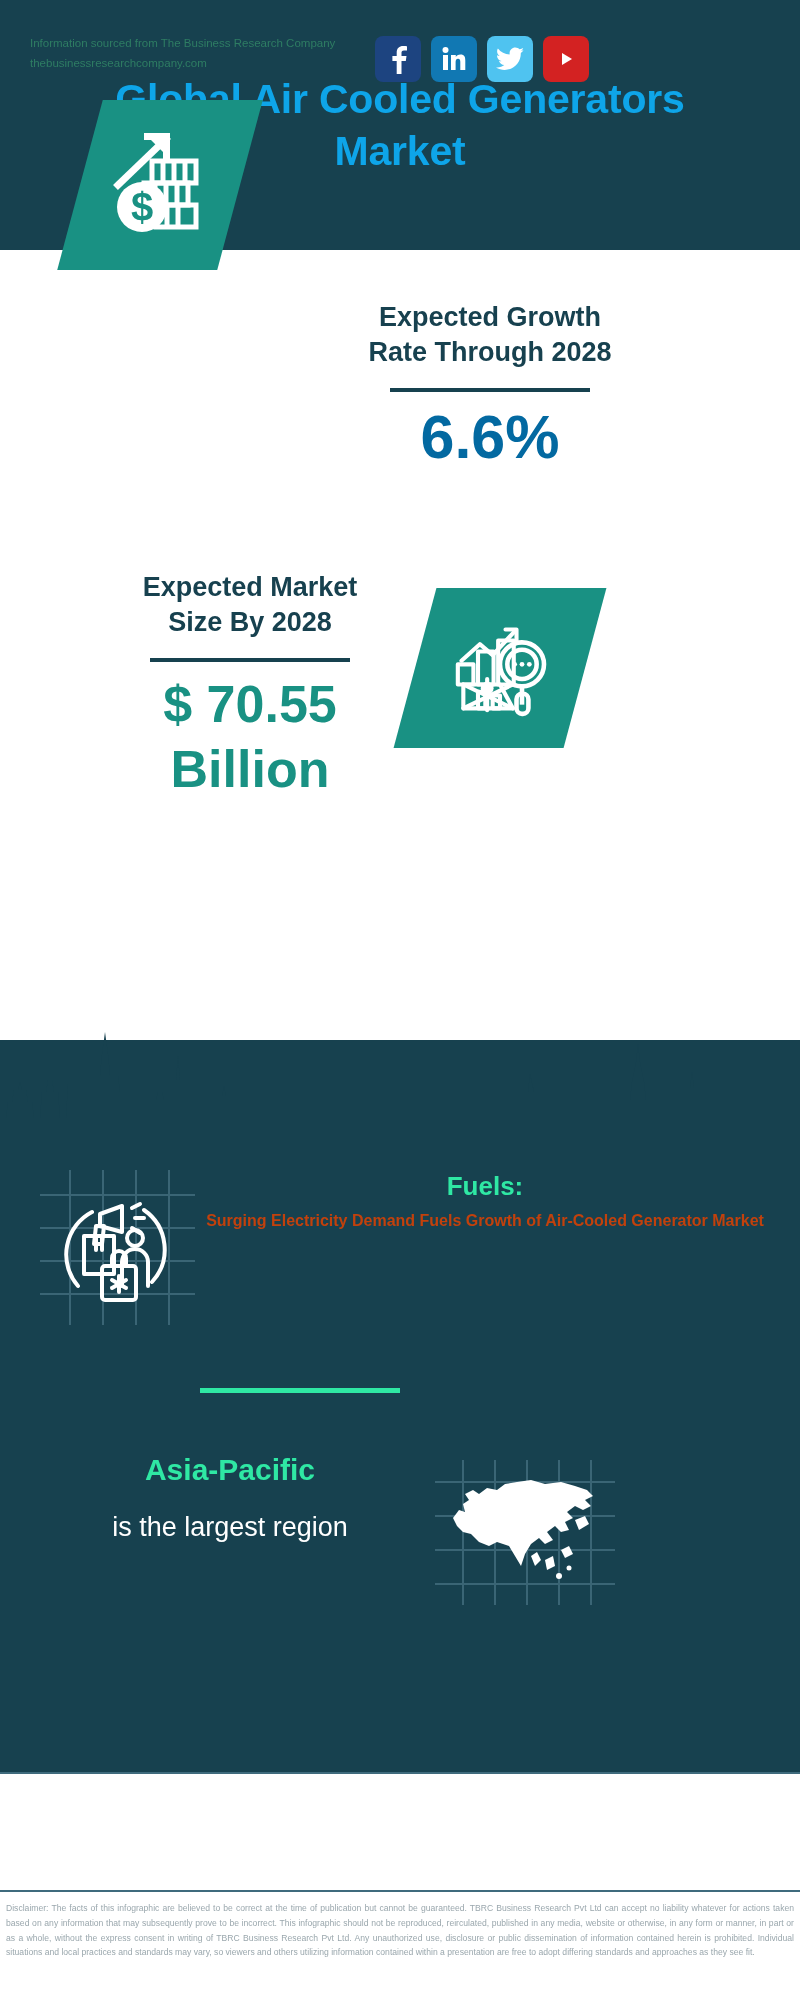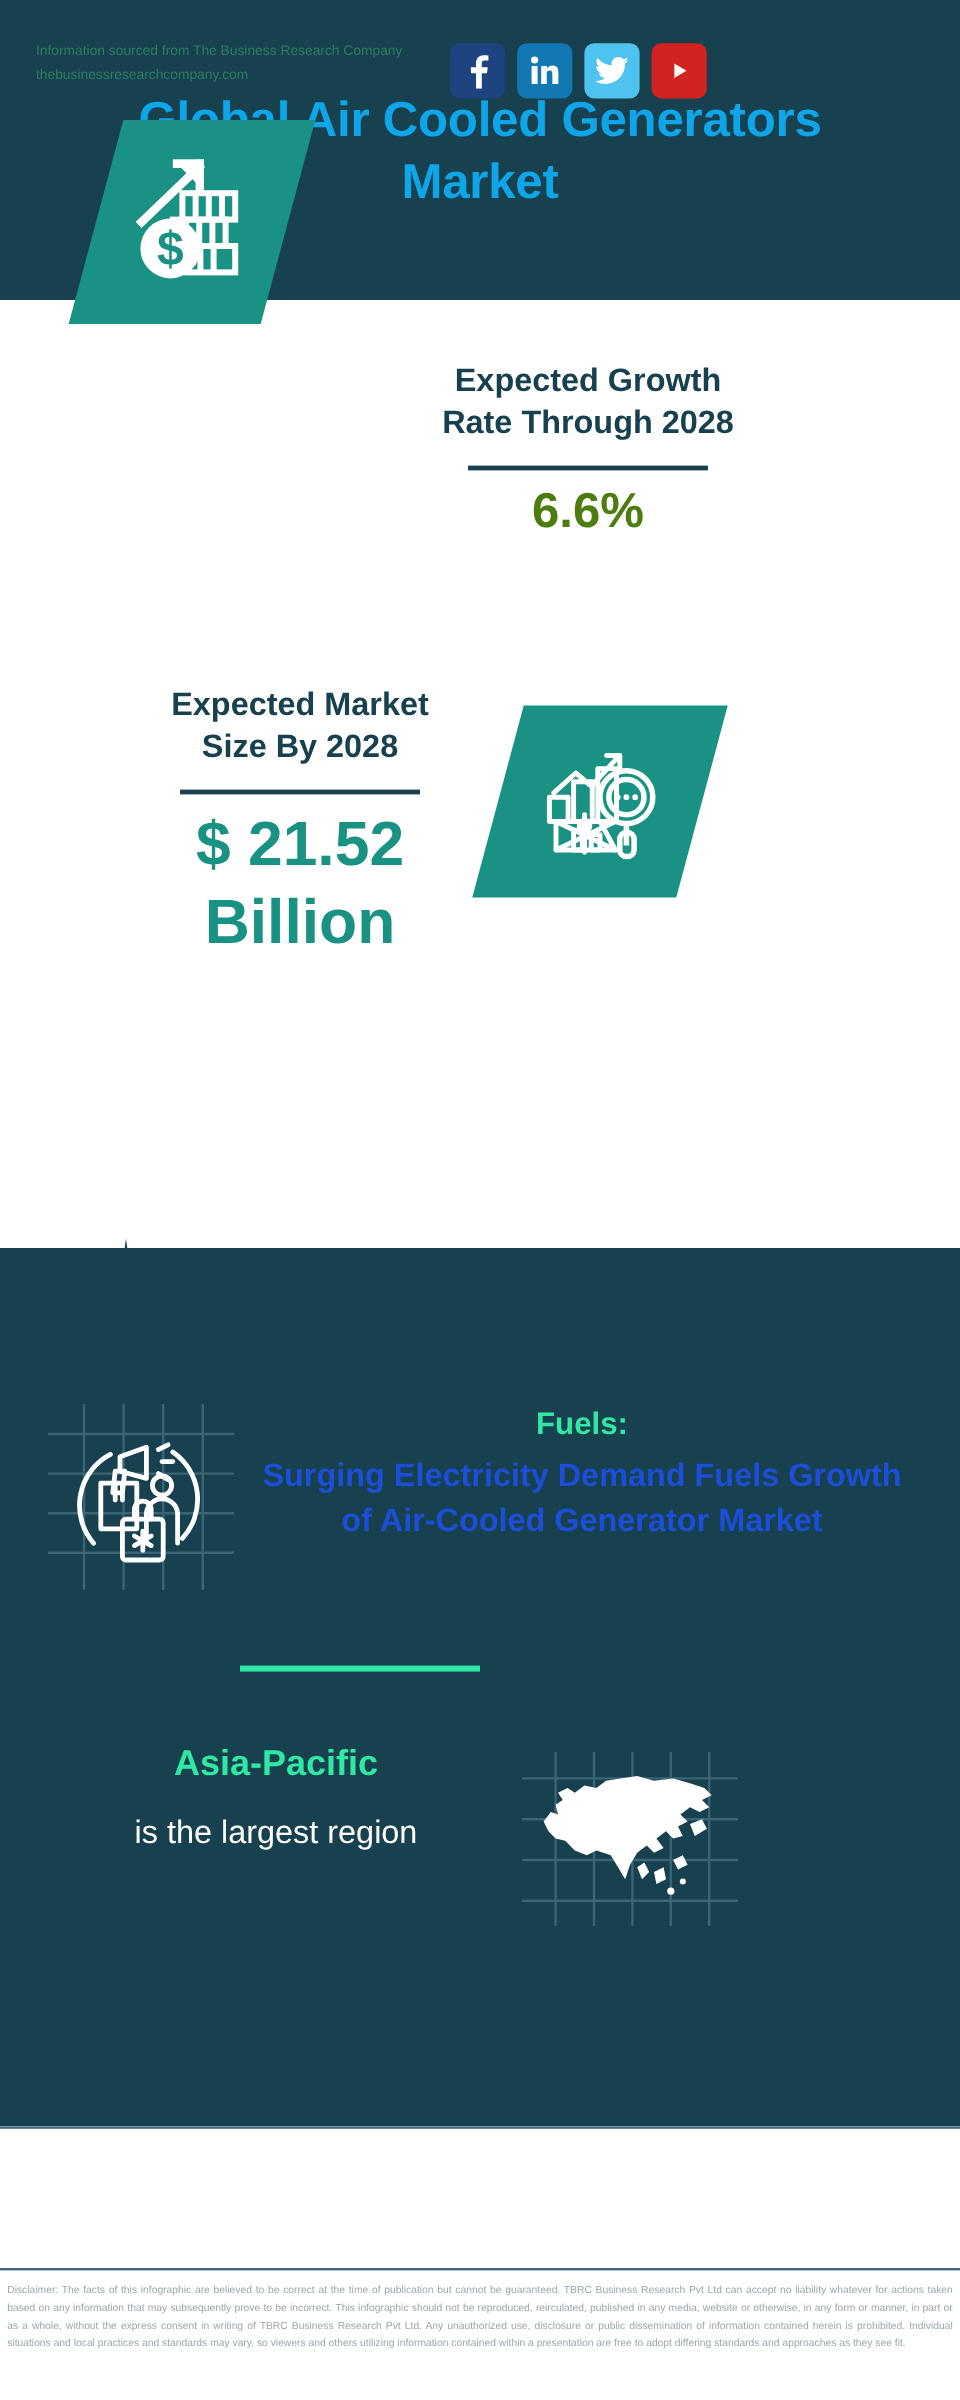--- a/index.html
+++ b/index.html
@@ -36,40 +36,40 @@
   .icon-growth { left:80px; top:100px; width:160px; height:170px; }
   .para-inner { transform:skewX(15deg); width:100%; height:100%; display:flex; align-items:center; justify-content:center; }
 
   .growth-text {
     position:absolute; left:270px; top:300px; width:440px; text-align:center;
   }
   .kpi-label {
     color:#17414f; font-size:27px; font-weight:bold; line-height:1.3;
   }
   .kpi-rule { width:200px; height:4px; background:#17414f; margin:18px auto 10px auto; }
-  .kpi-value { color:#4d7c0f; font-size:41px; font-weight:bold; line-height:1.15; }
+  .kpi-value { color:#0369a1; font-size:61px; font-weight:bold; line-height:1.15; }
 
   
   .size-text { position:absolute; left:55px; top:570px; width:390px; text-align:center; }
   .icon-analytics-wrap { position:absolute; left:415px; top:588px; width:170px; height:160px; }
   .size-value { color:#199183; font-size:52px; font-weight:bold; line-height:1.25; }
 
   
   .dark-zone {
     position:absolute; left:0; top:1040px; width:800px; height:732px;
     background:#17414f;
   }
   .skyline { position:absolute; left:0; top:1030px; width:800px; height:130px; }
 
   
   .driver-block { position:absolute; left:0; top:1170px; width:800px; }
   .grid-icon-box { position:absolute; left:40px; top:0px; width:155px; height:155px; }
   .driver-text { position:absolute; left:205px; top:0px; width:560px; text-align:center; }
   .driver-head { color:#2fe8a4; font-size:26px; font-weight:bold; line-height:1.3; }
-  .driver-body { color:#1d4ed8; font-size:27px; font-weight:bold; line-height:1.42; margin-top:6px; }
+  .driver-body { color:#c2410c; font-size:16px; font-weight:bold; line-height:1.42; margin-top:6px; }
 
   .mint-rule { position:absolute; left:200px; top:1388px; width:200px; height:5px; background:#2fe8a4; }
 
   
   .region-block { position:absolute; left:0; top:1450px; width:800px; }
   .region-text { position:absolute; left:30px; top:0; width:400px; text-align:center; }
   .region-head { color:#2fe8a4; font-size:30px; font-weight:bold; line-height:1.3; }
   .region-sub { color:#ffffff; font-size:27px; line-height:1.4; margin-top:20px; }
   .map-box { position:absolute; left:435px; top:10px; width:180px; height:145px; }
 
@@ -137,21 +137,21 @@
     <div class="kpi-label">Expected Growth</div>
     <div class="kpi-label">Rate Through 2028</div>
     <div class="kpi-rule"></div>
     <div class="kpi-value">6.6%</div>
   </div>
 
   <div class="size-text">
     <div class="kpi-label">Expected Market</div>
     <div class="kpi-label">Size By 2028</div>
     <div class="kpi-rule"></div>
-    <div class="size-value">$ 21.52</div>
+    <div class="size-value">$ 70.55</div>
     <div class="size-value">Billion</div>
   </div>
 
   <div class="para-icon icon-analytics-wrap" style="background:#199183;transform:skewX(-15deg);">
     <div class="para-inner">
       <svg width="110" height="110" viewBox="0 0 120 120">
         <g fill="none" stroke="#ffffff" stroke-width="4.5" stroke-linejoin="round" stroke-linecap="round">
           <polyline points="18,52 38,34 52,46 76,20"></polyline>
           <polyline points="66,18 78,18 78,30"></polyline>
           <rect x="14" y="56" width="17" height="22"></rect>

